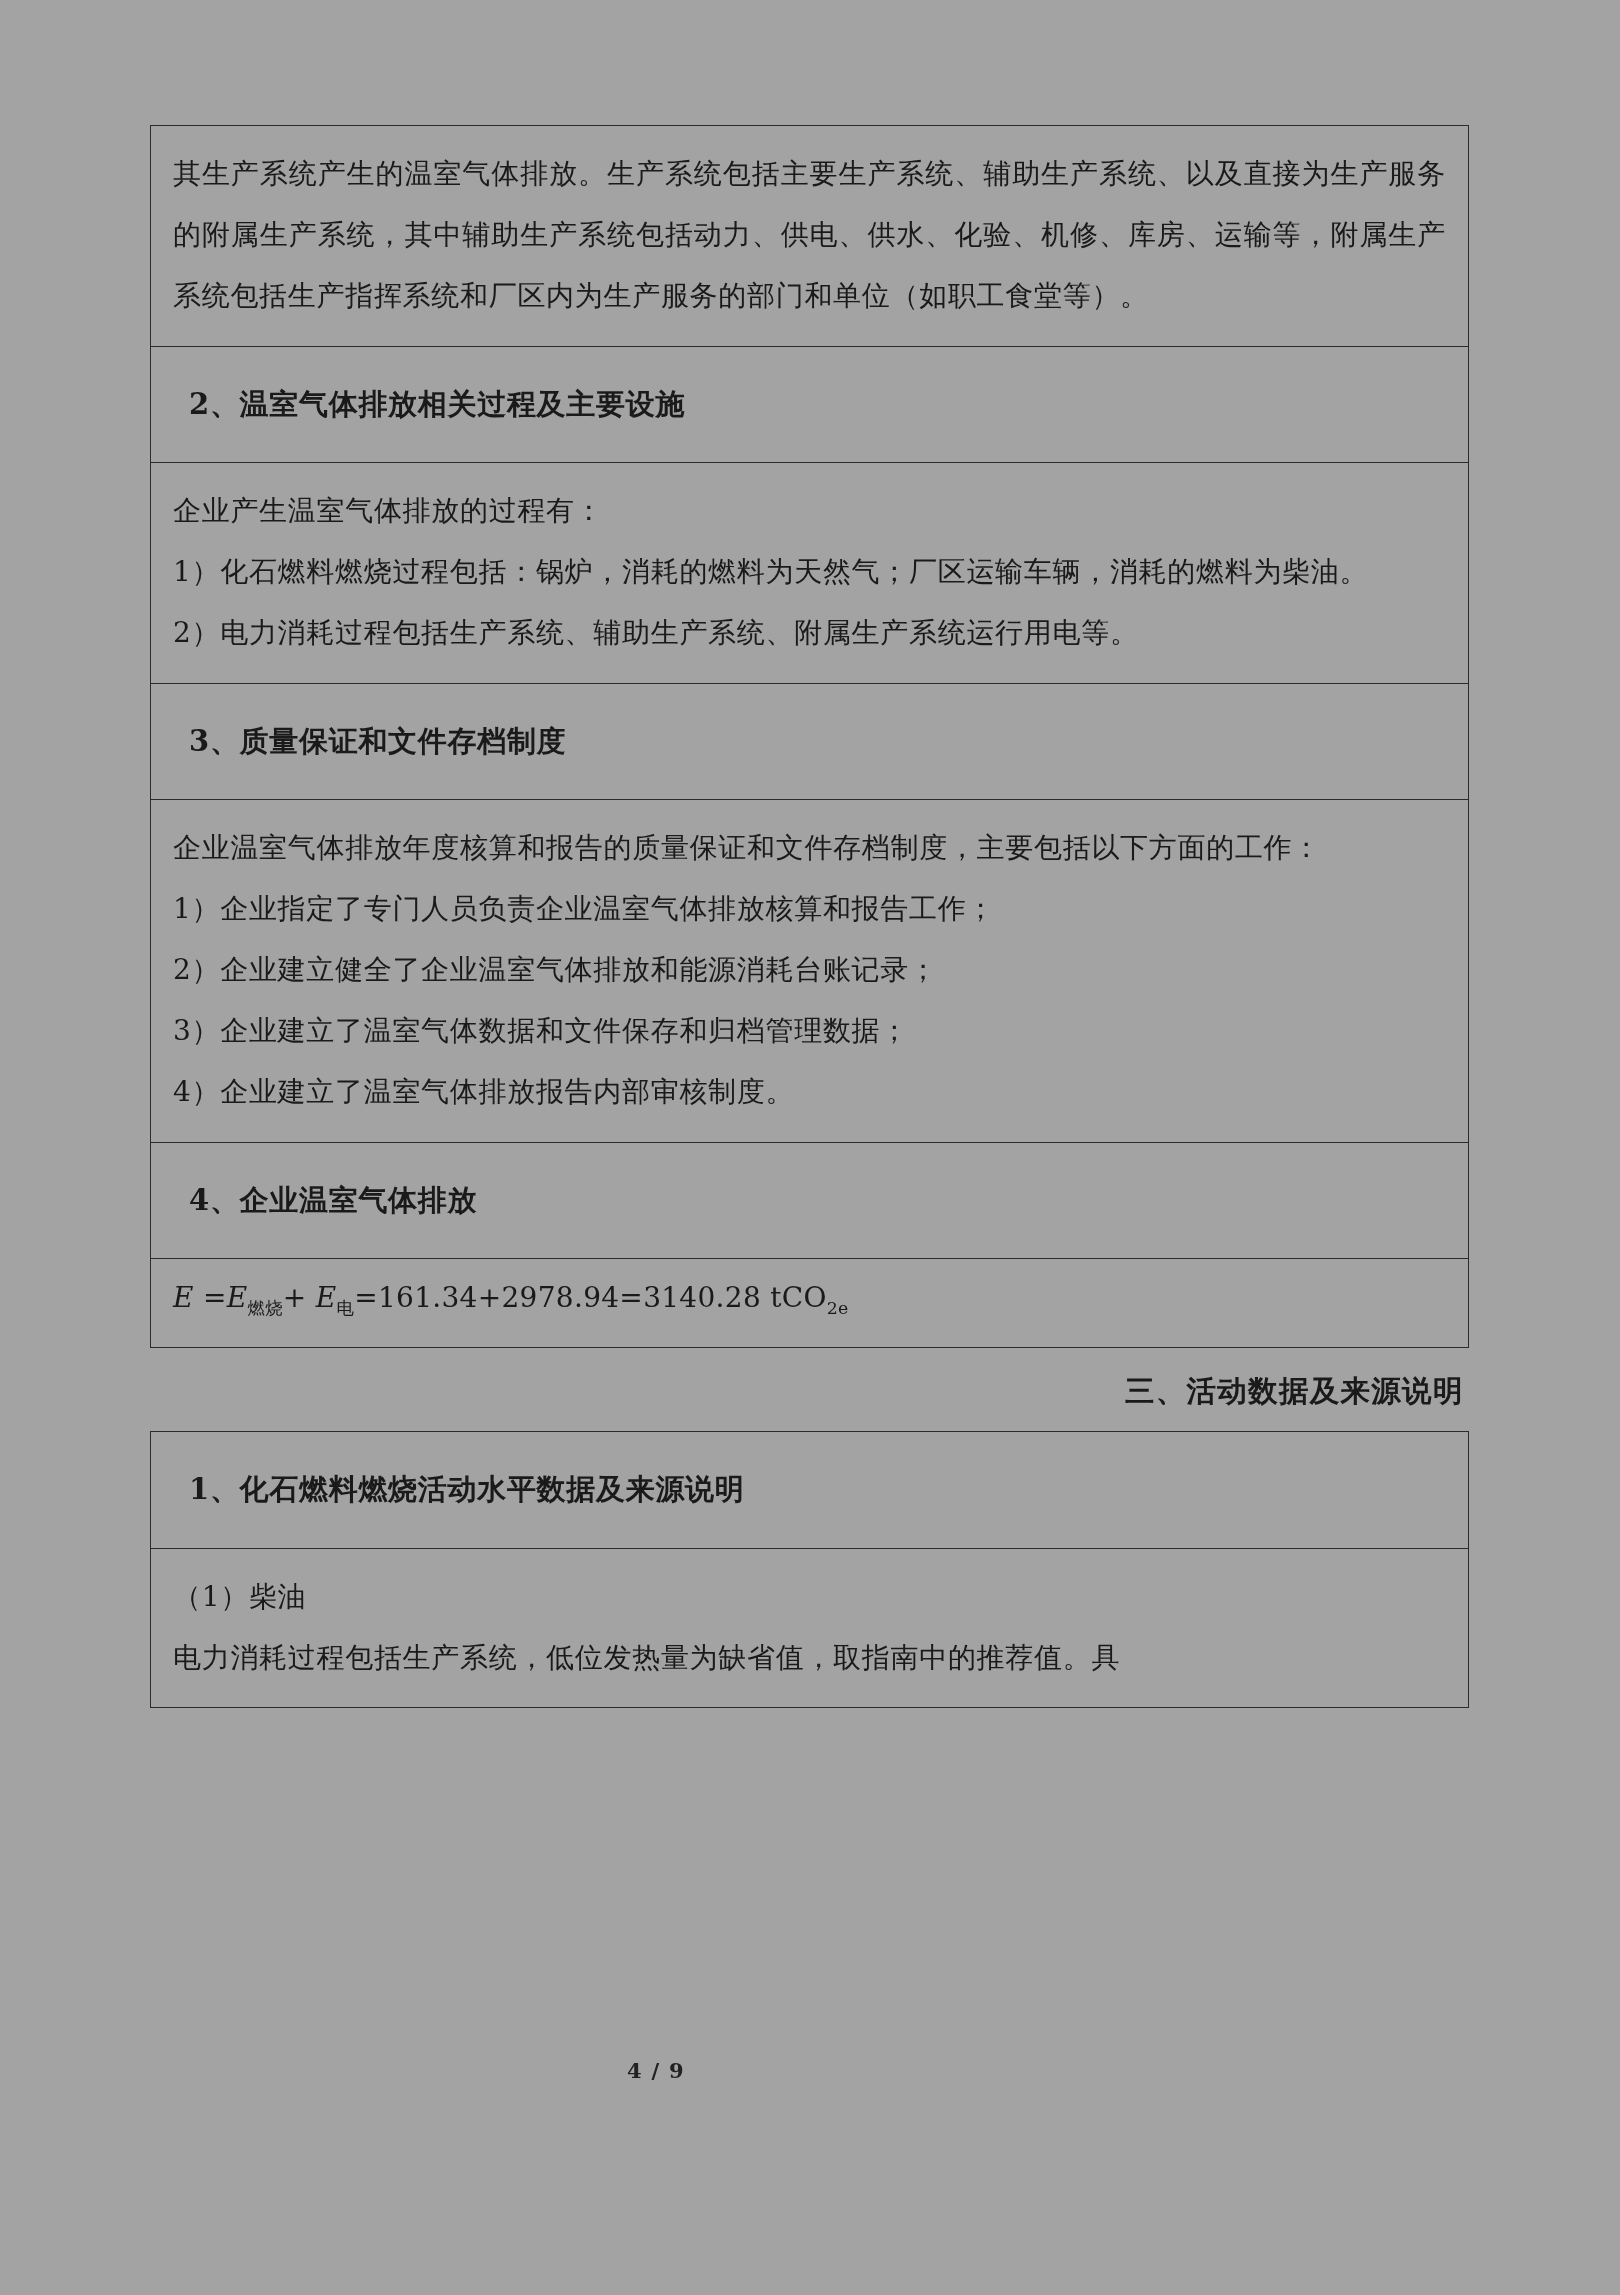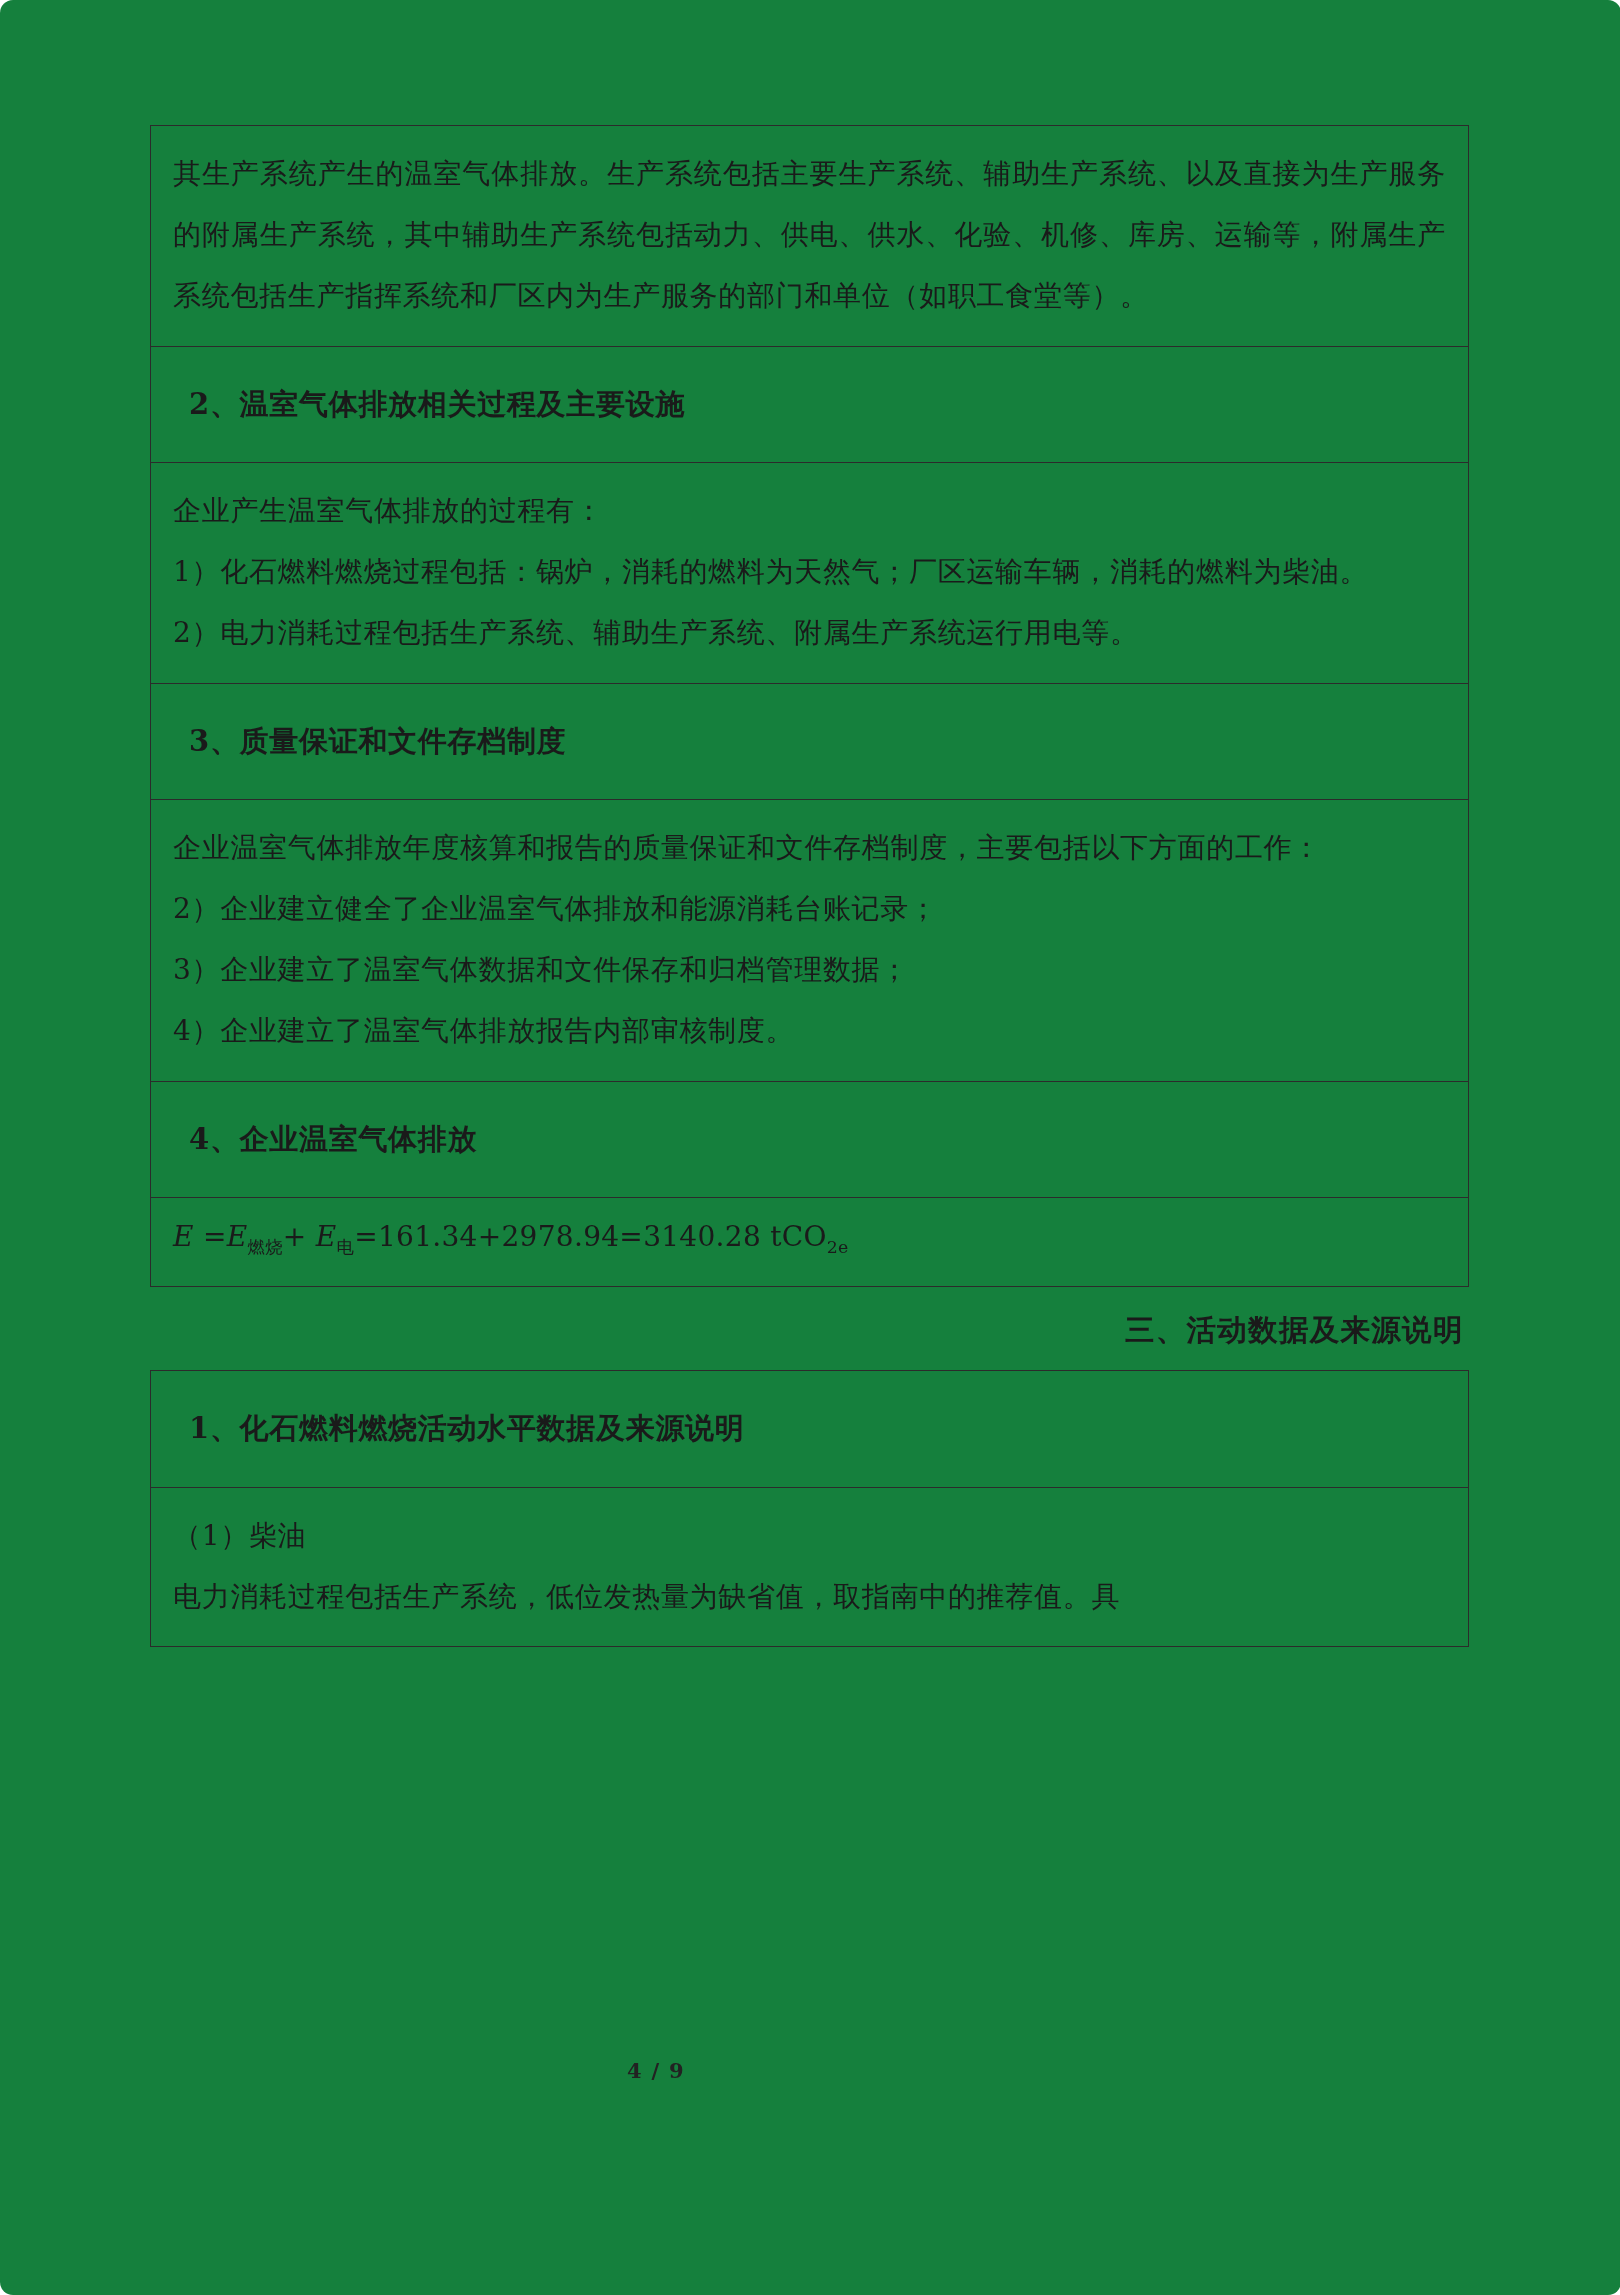--- a/index.html
+++ b/index.html
@@ -14,22 +14,21 @@
     color: #1a1a1a;
     position: relative;
     overflow: hidden;
   }
   .page {
     position: absolute;
     top: 0;
     left: 0;
     width: 1621px;
     height: 2295px;
-    background: #15803d;
-    border-radius: 13px;
+    background: #a3a3a3;
   }
   .content {
     position: absolute;
     left: 150px;
     top: 125px;
     width: 1319px;
   }
   
   .block {
     border: 1.3px solid #2b2b2b;
@@ -126,20 +125,21 @@
 
     <div class="block">
       <div class="cell" style="padding-top:13px;padding-bottom:14.4px;">
         <p class="heading">3、质量保证和文件存档制度</p>
       </div>
     </div>
 
     <div class="block">
       <div class="cell">
         <p class="para">企业温室气体排放年度核算和报告的质量保证和文件存档制度，主要包括以下方面的工作：</p>
+        <p class="para">1）企业指定了专门人员负责企业温室气体排放核算和报告工作；</p>
         <p class="para">2）企业建立健全了企业温室气体排放和能源消耗台账记录；</p>
         <p class="para">3）企业建立了温室气体数据和文件保存和归档管理数据；</p>
         <p class="para">4）企业建立了温室气体排放报告内部审核制度。</p>
       </div>
     </div>
 
     <div class="block">
       <div class="cell" style="padding-top:13px;padding-bottom:14.4px;">
         <p class="heading">4、企业温室气体排放</p>
       </div>

